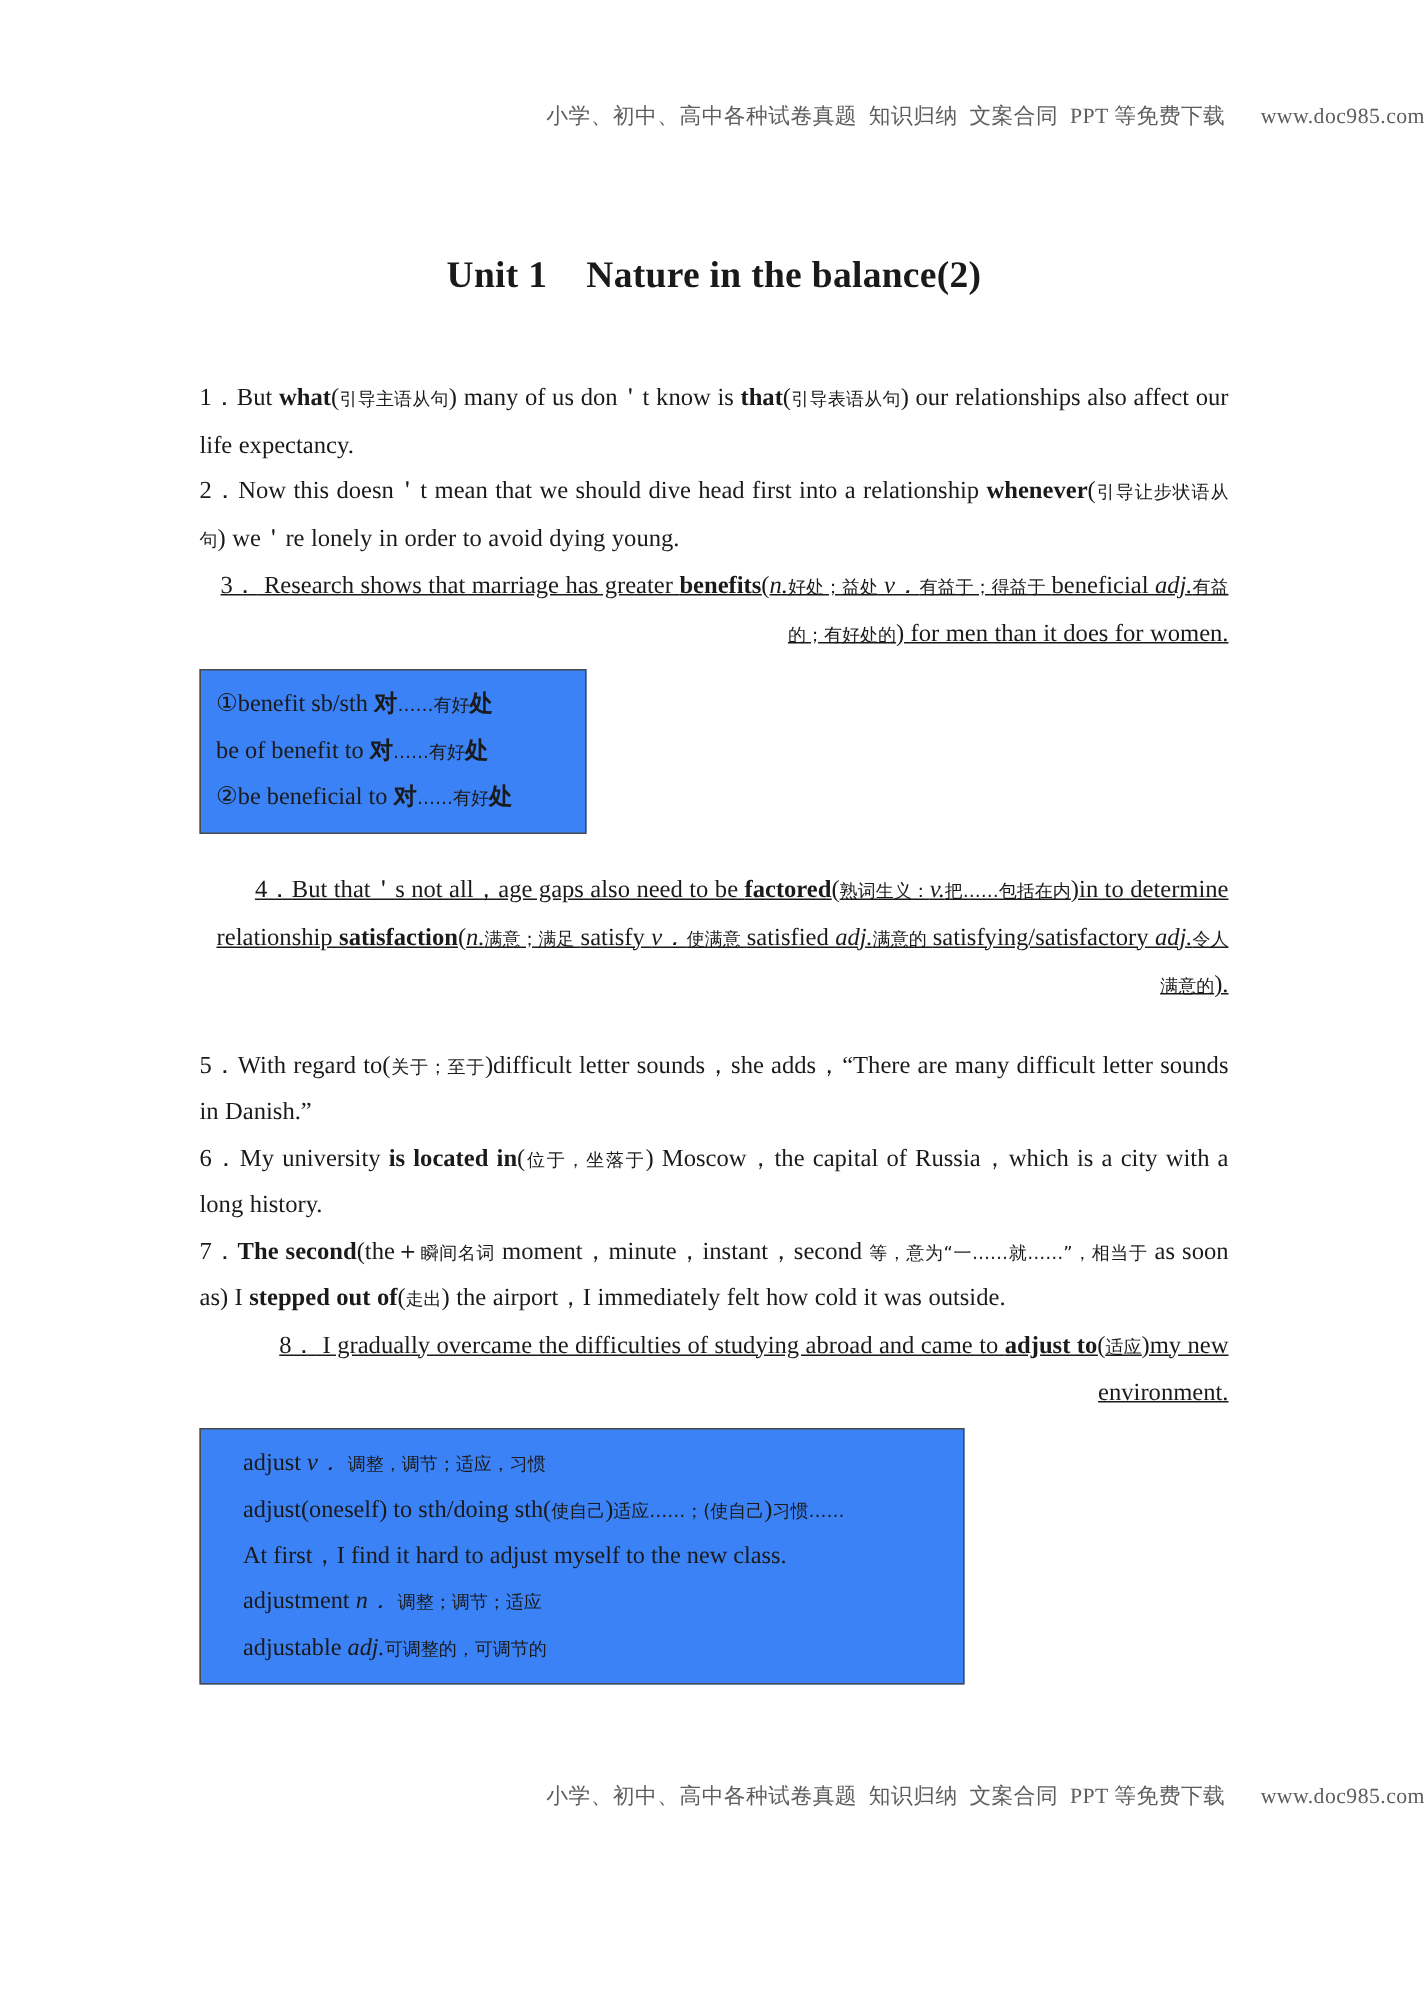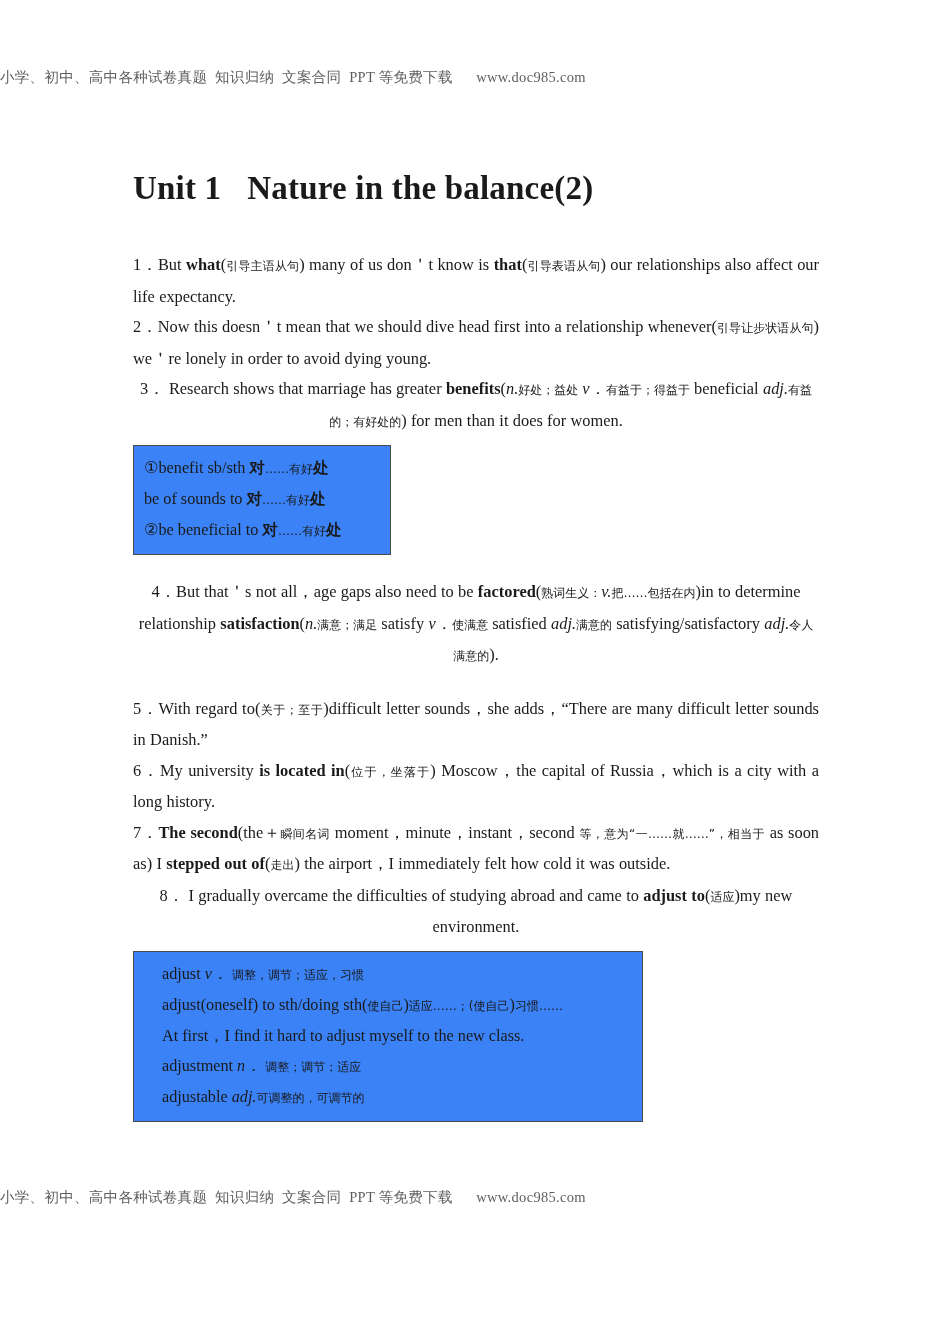--- a/index.html
+++ b/index.html
@@ -19,37 +19,37 @@
     position: absolute;
     left: 0; top: 0;
     width: 950px;
     height: 1344px;
     box-sizing: border-box;
   }
   .watermark {
     position: absolute;
     left: 0;
     width: 950px;
-    text-align: left;
+    text-align: right;
     font-family: "Liberation Serif", "DejaVu Serif", serif;
     font-size: 14.5px;
     color: #5e5e5e;
     letter-spacing: 0.3px;
     white-space: pre;
   }
   .watermark.top { top: 68px; }
   .watermark.bottom { top: 1188px; }
 
   .doc-title {
     position: absolute;
     left: 133px;
     top: 170px;
     width: 686px;
-    text-align: left;
-    font-size: 33px;
+    text-align: center;
+    font-size: 25px;
     font-weight: bold;
     font-family: "Liberation Serif", "DejaVu Serif", serif;
     letter-spacing: 0.2px;
   }
   .title-gap { display: inline-block; width: 26px; }
 
   .content {
     position: absolute;
     left: 133px;
     top: 250px;
@@ -58,21 +58,21 @@
 
   p.item {
     margin: 0 0 0 0;
     font-size: 16.4px;
     line-height: 30.5px;
     text-align: justify;
     text-justify: inter-word;
     text-indent: 0;
     word-spacing: 0.2px;
   }
-  p.item:last-child { text-align: center; }
+  p.item:last-child { text-align: right; text-decoration: underline; }
 
   .cn {
     font-family: "DejaVu Sans", "Liberation Sans", sans-serif;
     font-size: 12px;
   }
   .cn-heavy {
     font-family: "DejaVu Sans", "Liberation Sans", sans-serif;
     font-size: 15.6px;
     font-weight: bold;
   }
@@ -99,27 +99,27 @@
   <div class="watermark top">小学、初中、高中各种试卷真题  知识归纳  文案合同  PPT 等免费下载      www.doc985.com</div>
 
   <div class="doc-title">
     <span>Unit 1</span><span class="title-gap"></span><span>Nature in the balance(2)</span>
   </div>
 
   <div class="content">
 
     <div id="group-items">
         <p class="item"><span>1．</span><span>But </span><span style="font-weight: bold;">what</span><span>(</span><span class="cn">引导主语从句</span><span>) many of us don＇t know is </span><span style="font-weight: bold;">that</span><span>(</span><span class="cn">引导表语从句</span><span>) our relationships also affect our life expectancy.</span></p>
-        <p class="item"><span>2．</span><span>Now this doesn＇t mean that we should dive head first into a relationship </span><span style="font-weight: normal;">whenever</span><span>(</span><span class="cn">引导让步状语从句</span><span>) we＇re lonely in order to avoid dying young.</span></p>
+        <p class="item"><span>2．</span><span>Now this doesn＇t mean that we should dive head first into a relationship </span><span style="font-weight: bold;">whenever</span><span>(</span><span class="cn">引导让步状语从句</span><span>) we＇re lonely in order to avoid dying young.</span></p>
         <p class="item"><span>3．</span><span> Research shows that marriage has greater </span><span style="font-weight: bold;">benefits</span><span>(</span><span style="font-style: italic;">n.</span><span class="cn">好处；益处  </span><span style="font-style: italic;">v．</span><span class="cn">有益于；得益于 </span><span>beneficial </span><span style="font-style: italic;">adj.</span><span class="cn">有益的；有好处的</span><span>) for men than it does for women.</span></p>
       </div>
 
     <div class="box" id="box1" style="width: 258px;">
         <div class="bline"><span>①benefit sb/sth </span><span class="cn-heavy">对</span><span class="cn">……</span><span class="cn">有好</span><span class="cn-heavy">处</span></div>
-        <div class="bline"><span>be of sounds to </span><span class="cn-heavy">对</span><span class="cn">……</span><span class="cn">有好</span><span class="cn-heavy">处</span></div>
+        <div class="bline"><span>be of benefit to </span><span class="cn-heavy">对</span><span class="cn">……</span><span class="cn">有好</span><span class="cn-heavy">处</span></div>
         <div class="bline"><span>②be beneficial to </span><span class="cn-heavy">对</span><span class="cn">……</span><span class="cn">有好</span><span class="cn-heavy">处</span></div>
       </div>
 
     <div class="spacer-md"></div>
 
     <div id="group-items2">
         <p class="item"><span>4．</span><span>But that＇s not all，age gaps also need to be </span><span style="font-weight: bold;">factored</span><span>(</span><span class="cn">熟词生义：</span><span style="font-style: italic;">v.</span><span class="cn">把……包括在内</span><span>)in to determine relationship </span><span style="font-weight: bold;">satisfaction</span><span>(</span><span style="font-style: italic;">n.</span><span class="cn">满意；满足  </span><span>satisfy </span><span style="font-style: italic;">v．</span><span class="cn">使满意  </span><span>satisfied </span><span style="font-style: italic;">adj.</span><span class="cn">满意的 </span><span>satisfying/satisfactory </span><span style="font-style: italic;">adj.</span><span class="cn">令人满意的</span><span>).</span></p>
       </div>
 
 

